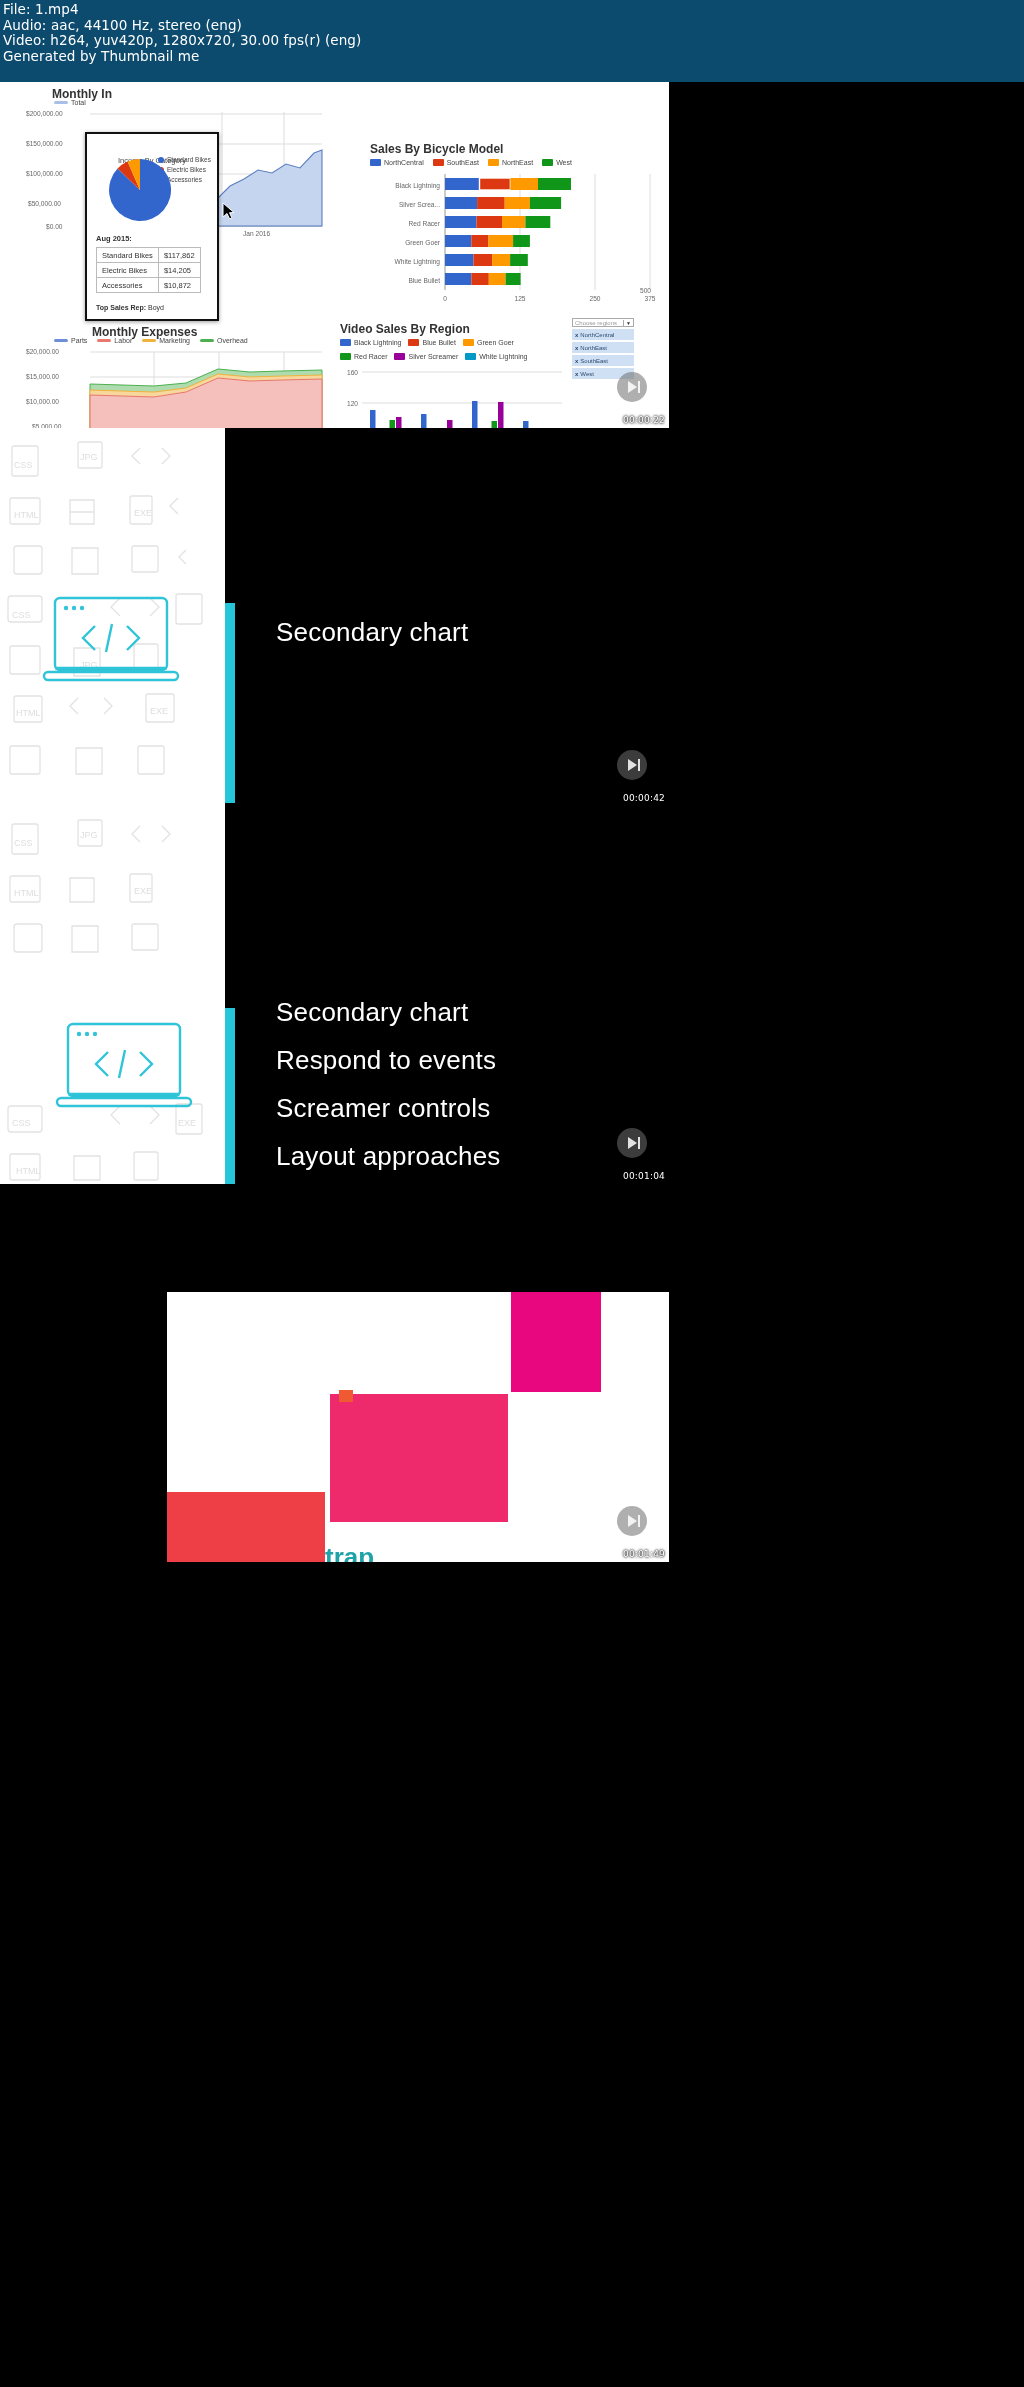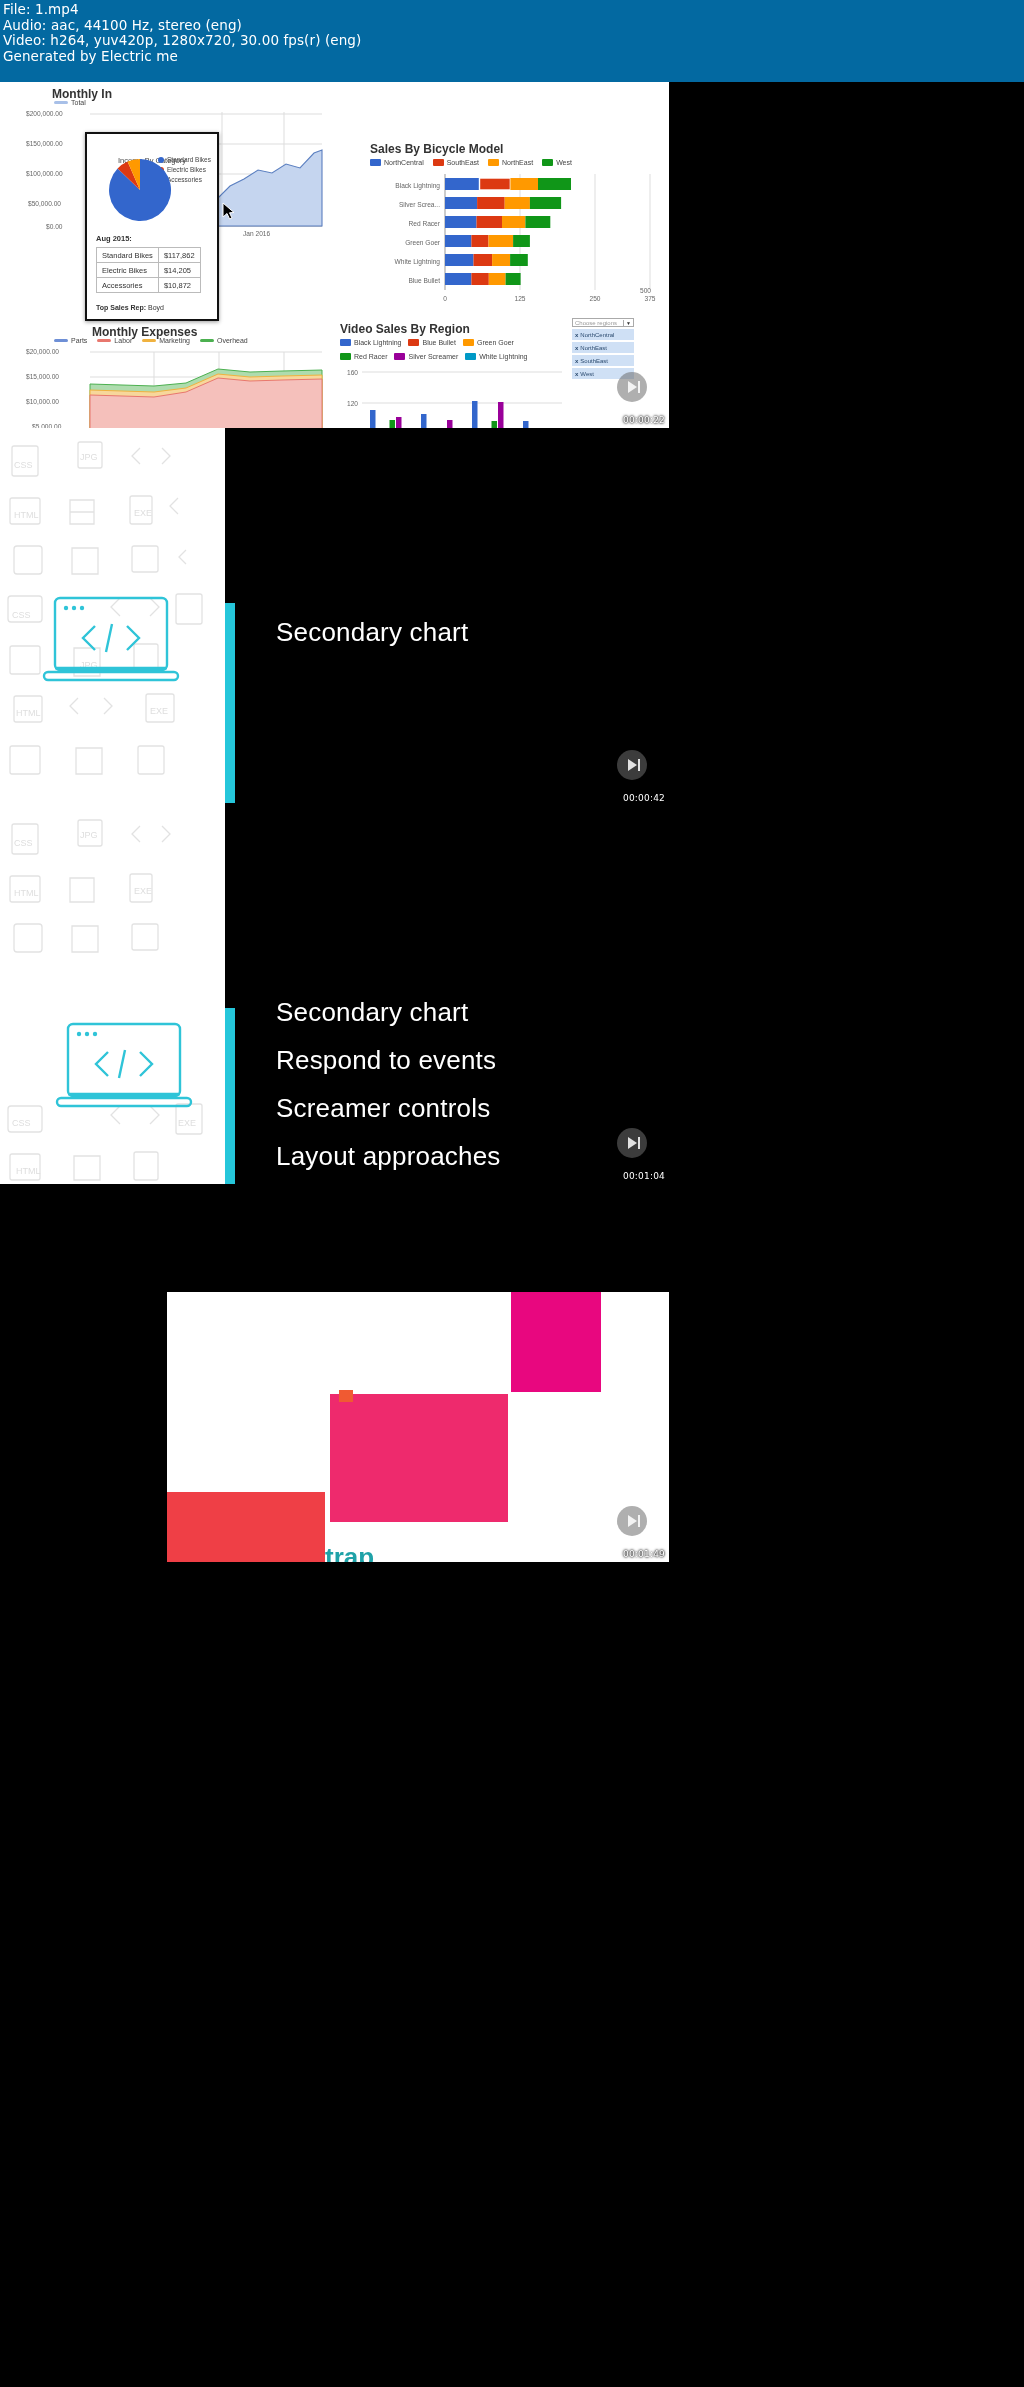--- a/index.html
+++ b/index.html
@@ -1,19 +1,19 @@
 <!DOCTYPE html>
 <html><head>
 <meta charset="utf-8">
 <style>
   html,body{margin:0;padding:0;background:#000;}
   body{width:1024px;height:2387px;font-family:"Liberation Sans",sans-serif;position:relative;overflow:hidden;}
 
   
-  .infohdr{position:absolute;left:0;top:0;width:1024px;height:82px;background:#0369a1;color:#fff;
+  .infohdr{position:absolute;left:0;top:0;width:1024px;height:82px;background:#0c4a6e;color:#fff;
     font-family:"DejaVu Sans",sans-serif;font-size:13.5px;line-height:15.6px;padding:2px 0 0 3px;box-sizing:border-box;
     letter-spacing:.1px;}
   .infohdr div{white-space:nowrap;}
 
   
   .grid{position:absolute;left:0;top:82px;width:1024px;height:2305px;}
   .cell{position:absolute;overflow:hidden;background:#fff;}
   .ts{position:absolute;right:4px;bottom:3px;color:#fff;font-family:"DejaVu Sans",sans-serif;font-size:9px;
     text-shadow:0 0 2px #000,0 0 3px #000;letter-spacing:.2px;}
   .playbtn{position:absolute;right:22px;bottom:26px;width:30px;height:30px;border-radius:50%;
@@ -69,21 +69,21 @@
   .title-slide .word{position:absolute;font-size:26px;font-weight:bold;color:#1fa2a8;
     font-family:"Liberation Sans",sans-serif;}
 </style>
 </head>
 <body>
 
 <div class="infohdr">
   <div>File: 1.mp4</div>
   <div>Audio: aac, 44100 Hz, stereo (eng)</div>
   <div>Video: h264, yuv420p, 1280x720, 30.00 fps(r) (eng)</div>
-  <div>Generated by Electric me</div>
+  <div>Generated by Thumbnail me</div>
 </div>
 
 <div class="grid">
 
   <div class="cell" style="left:0;top:0;width:669px;height:346px;">
     <div class="dash">
 
       <div style="position:absolute;left:22px;top:0px;width:310px;height:145px;">
         <div class="chart-title" style="position:absolute;left:30px;top:5px;">Monthly In</div>
         <div class="legend" style="position:absolute;left:32px;top:17px;">

